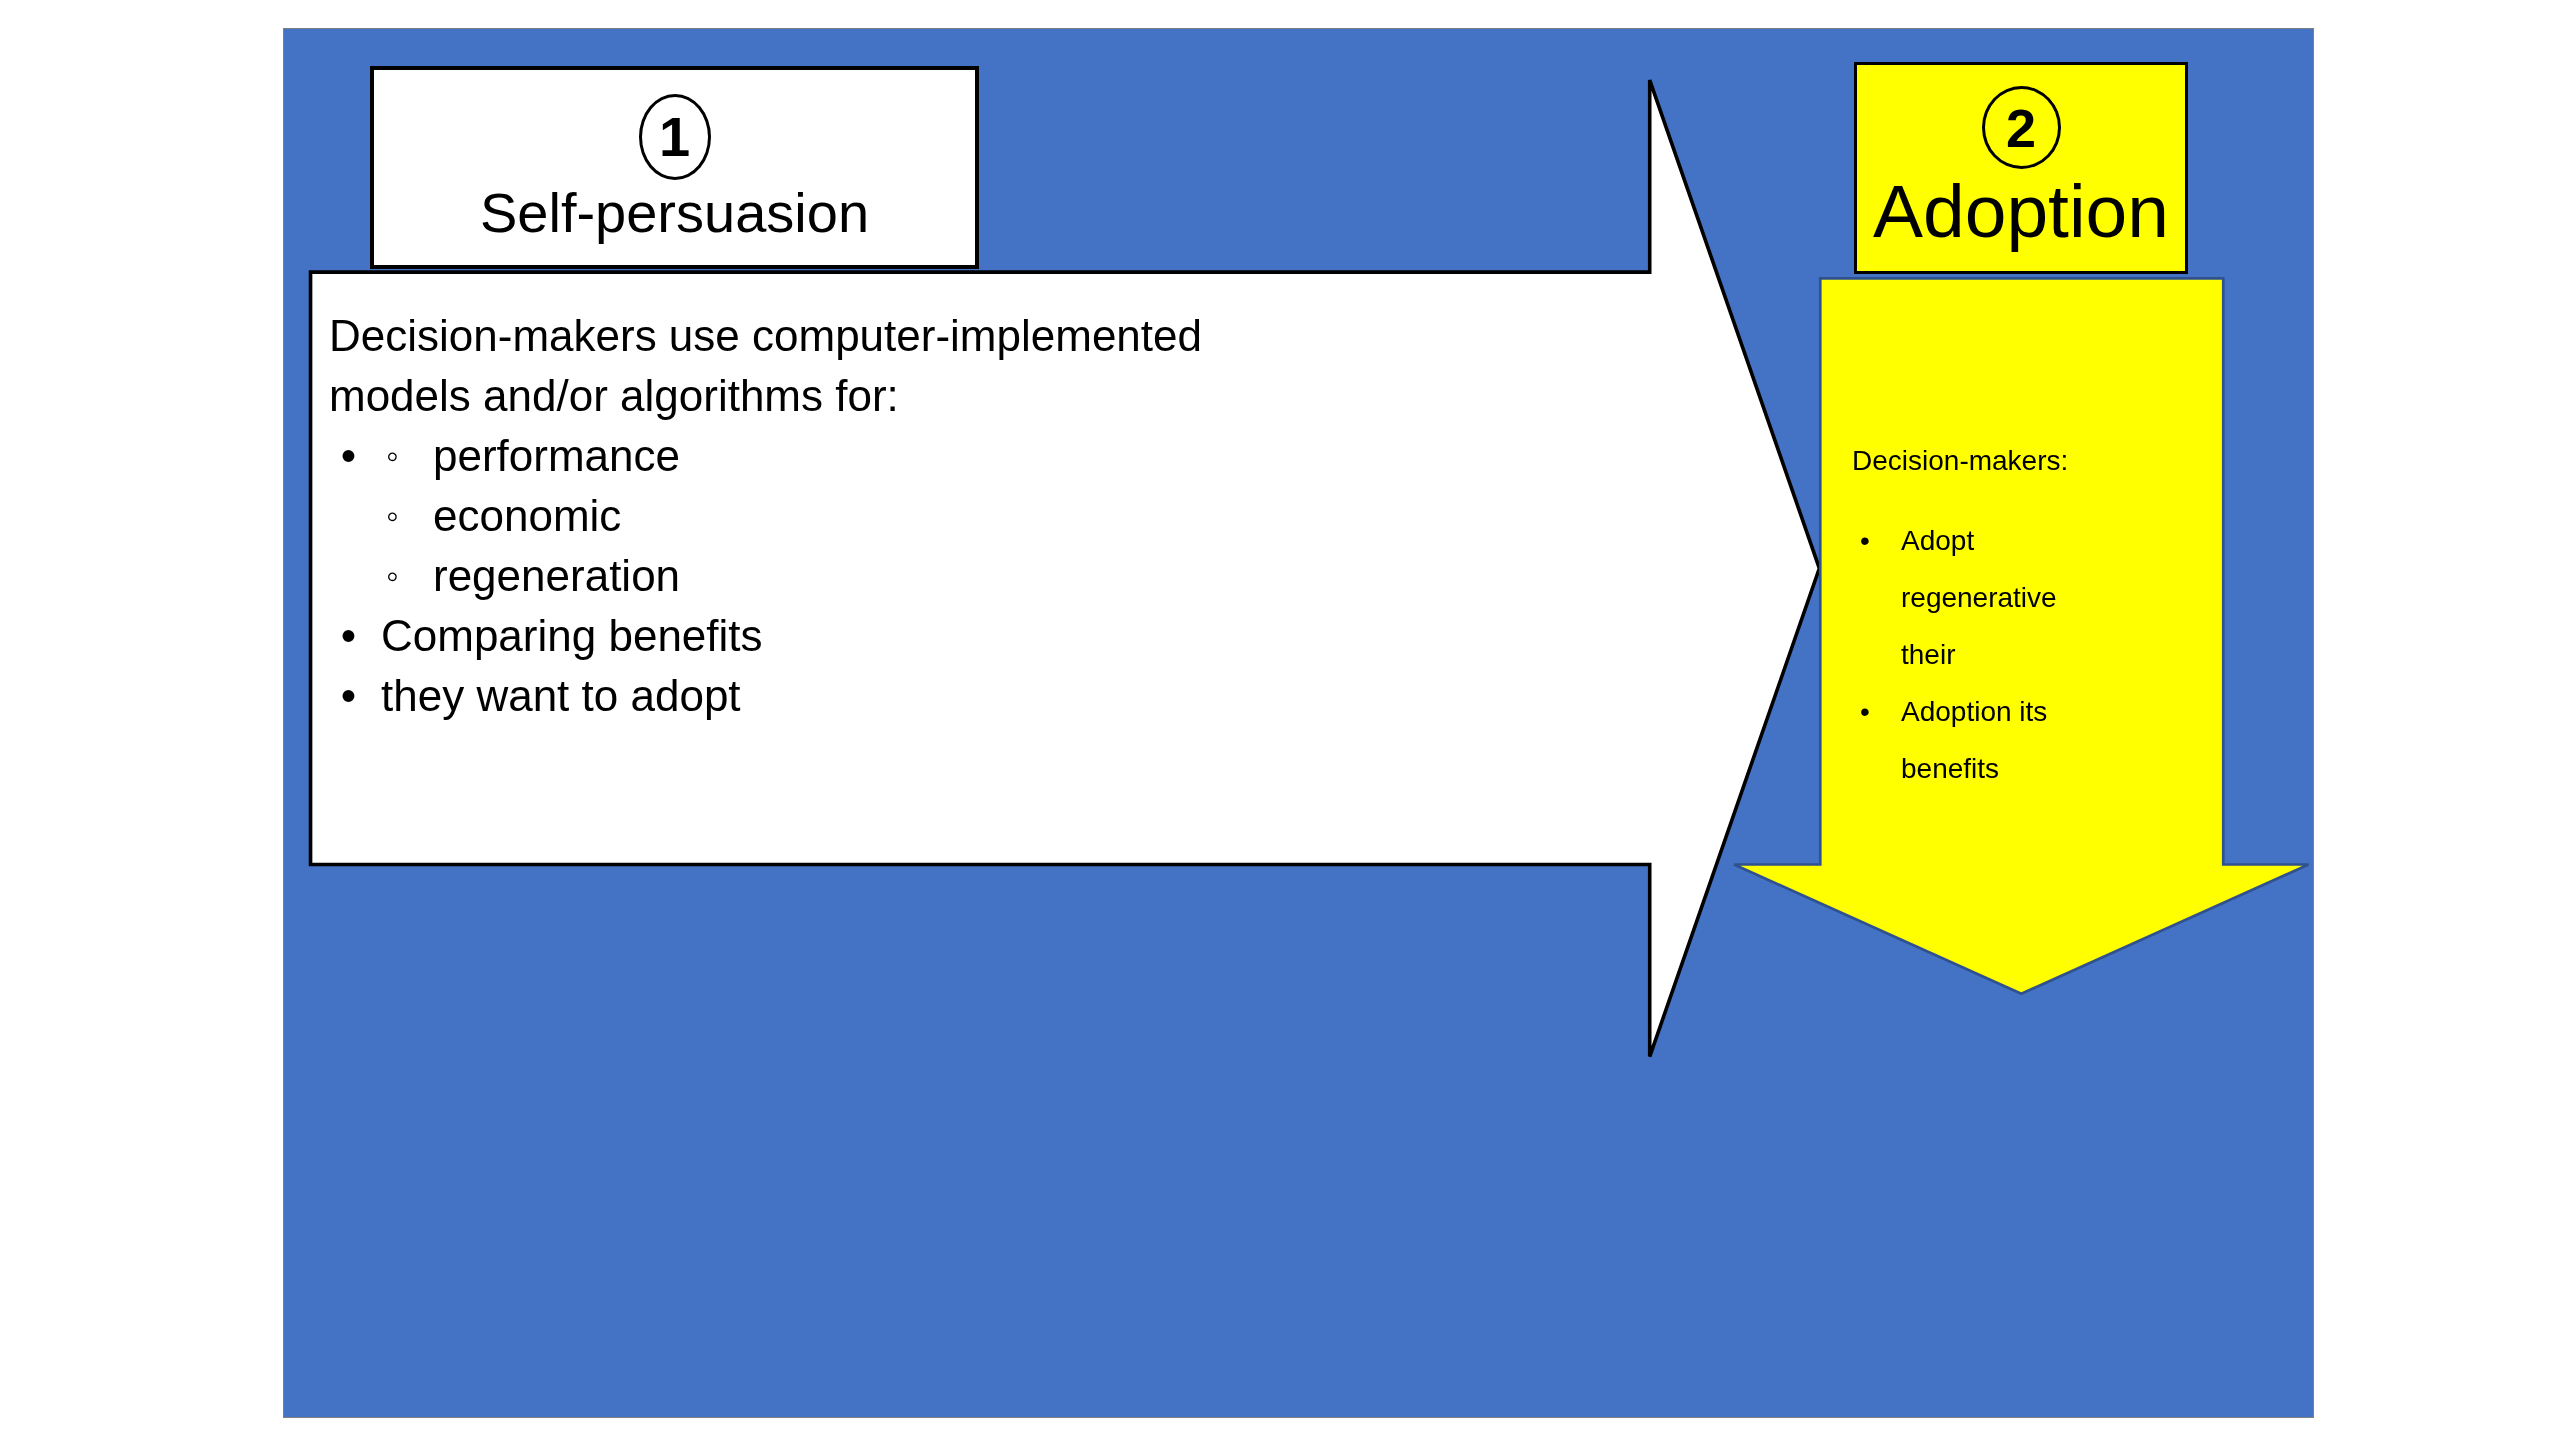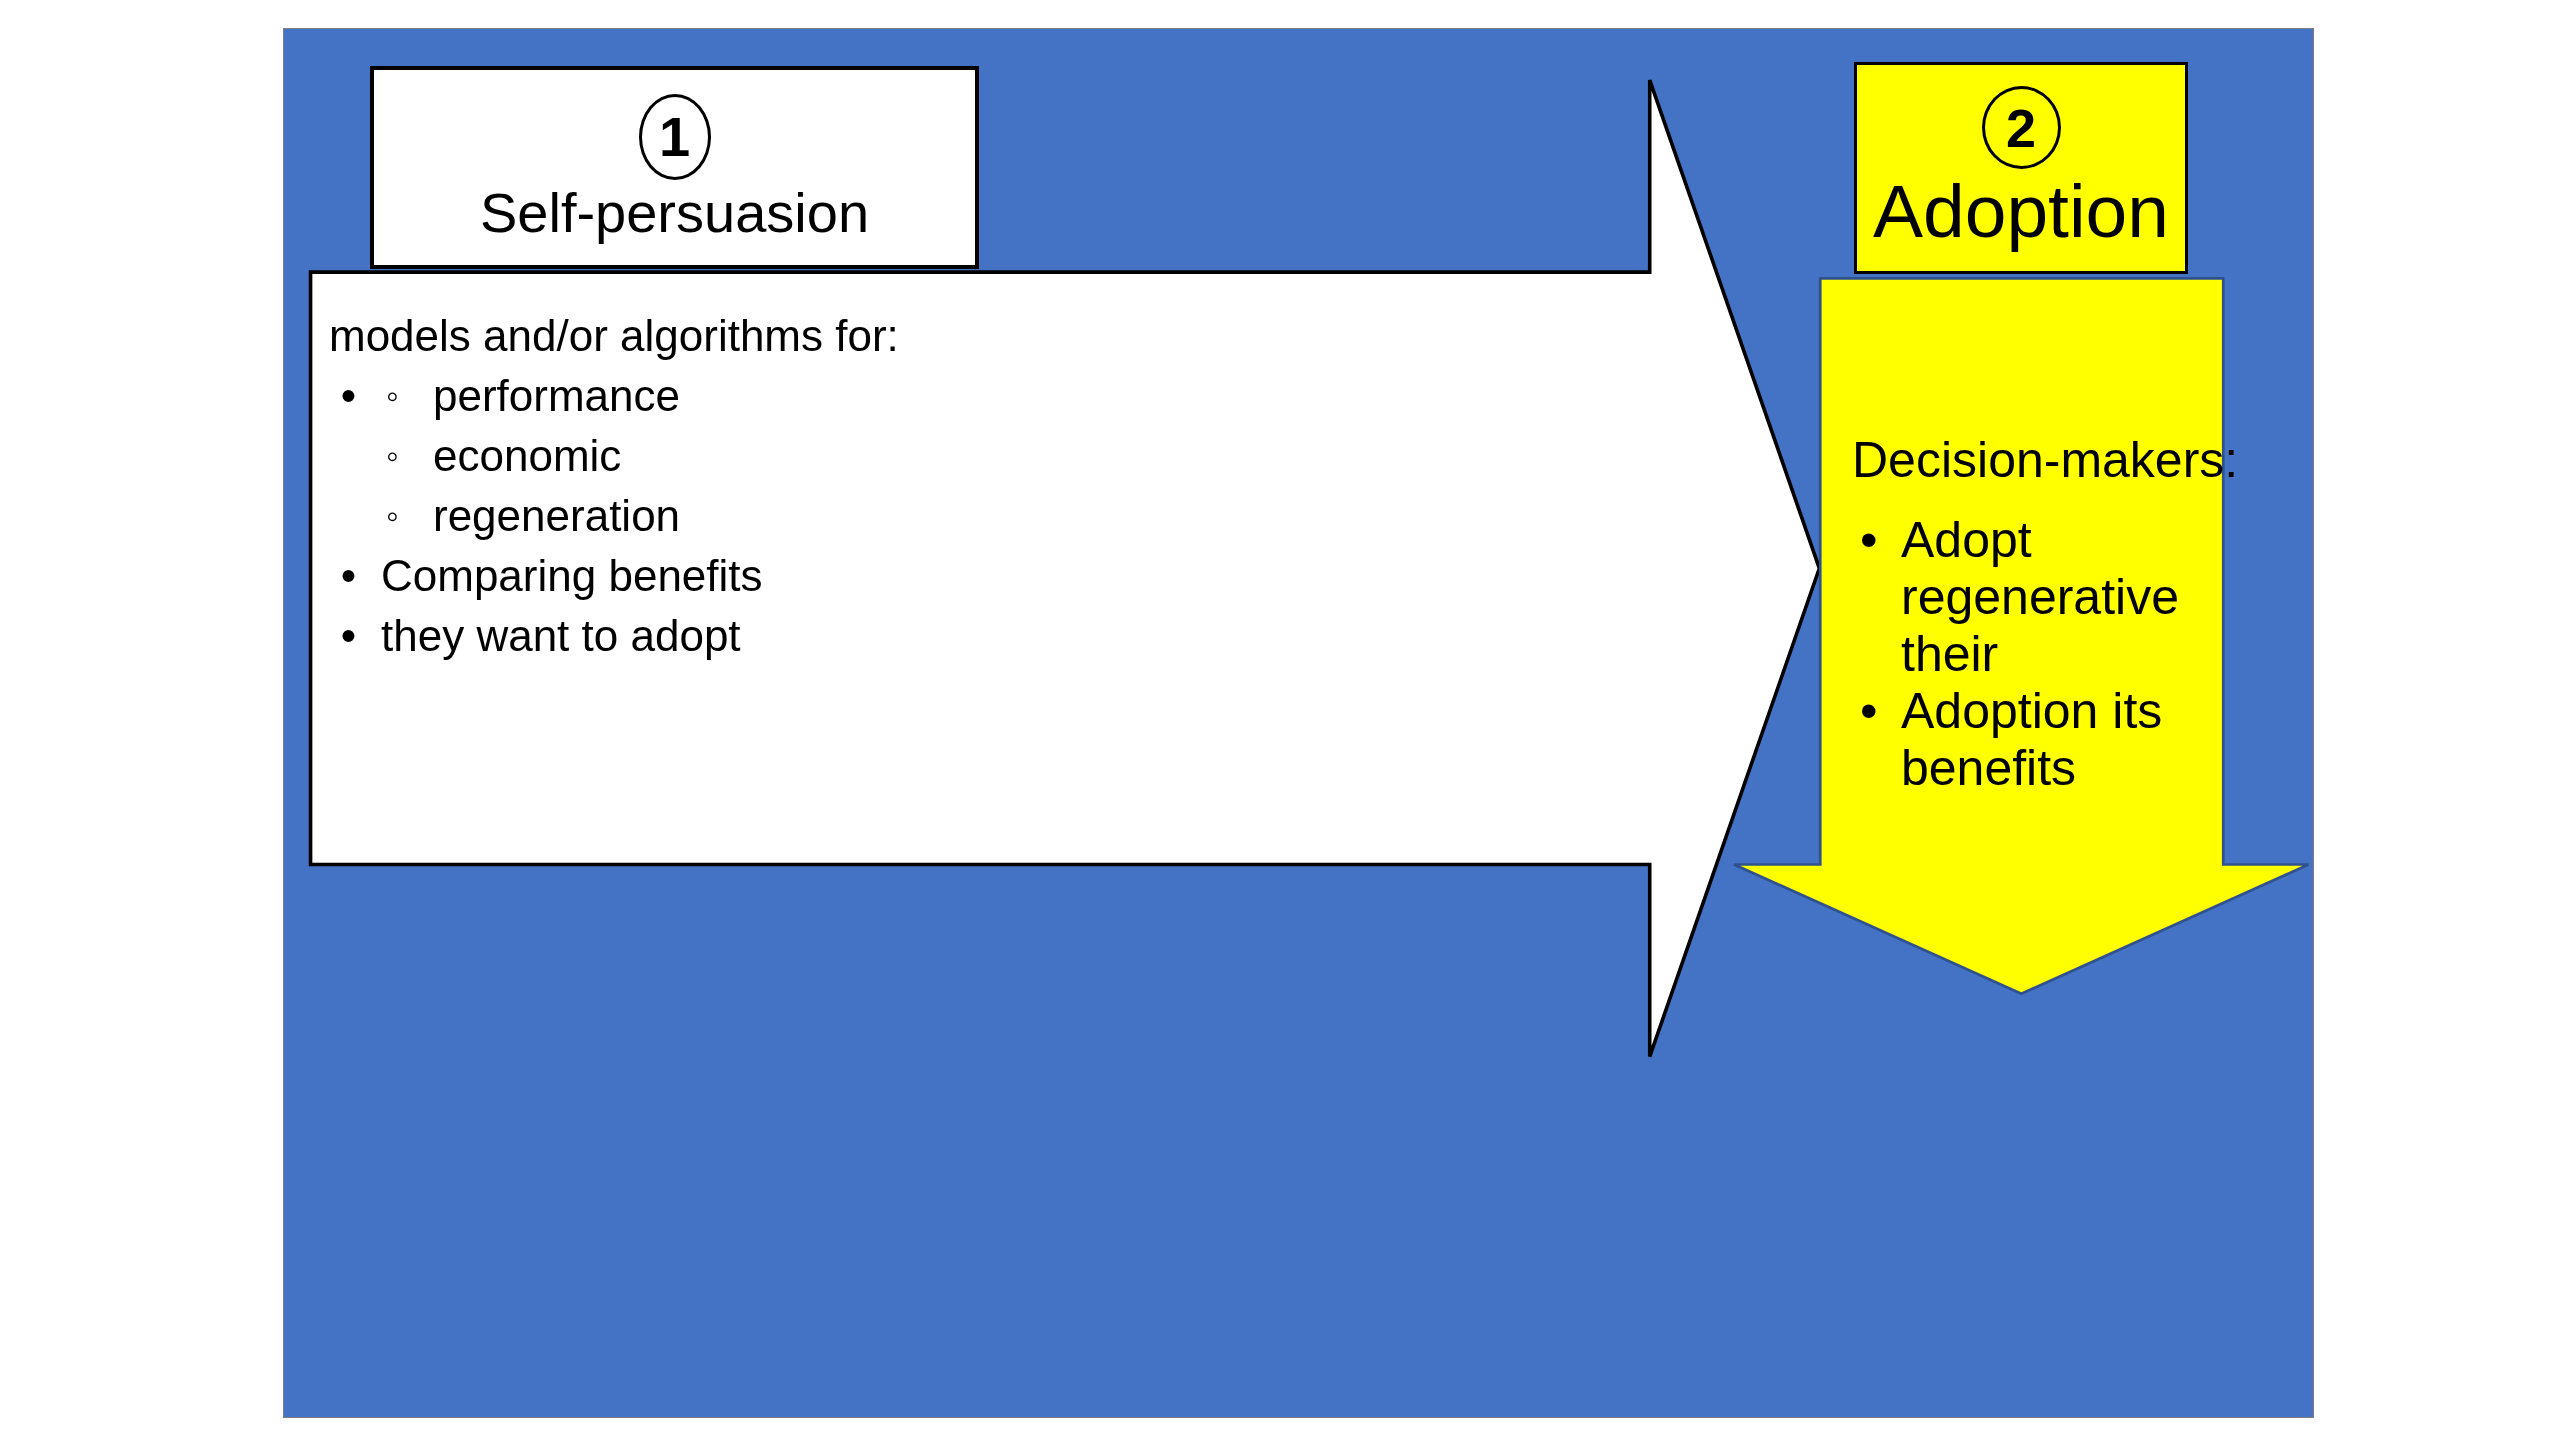--- a/index.html
+++ b/index.html
@@ -40,21 +40,21 @@
   .main-text .i1{padding-left:52px;}
   .main-text .i2{padding-left:104px;}
   .main-text .i3{padding-left:52px;}
   .mk{position:absolute;top:0;}
   .main-text .i1 > .mk{left:11.7px;}
   .main-text .i2 > .mk{left:57px;font-size:36px;}
 
   
   .adopt-text{
     position:absolute;left:1852px;top:432px;width:363px;z-index:2;
-    font-size:50px;line-height:57px;
+    font-size:28px;line-height:57px;
   }
   .adopt-text .ln{position:relative;white-space:nowrap;}
   .adopt-text .ln.first{margin-bottom:23px;}
   .adopt-text .i1{padding-left:49px;}
   .adopt-text .i3{padding-left:49px;}
   .adopt-text .i1 > .mk{left:8px;}
 </style>
 </head>
 <body>
 
@@ -76,20 +76,21 @@
   </div>
 
   <div class="step-box two">
     <div class="badge">
       <span>2</span>
     </div>
     <div class="step-title">Adoption</div>
   </div>
 
   <div class="main-text">
+    <div class="ln i0"><span class="mk"></span><span>Decision-makers use computer-implemented</span></div>
     <div class="ln i0"><span class="mk"></span><span>models and/or algorithms for:</span></div>
     <div class="ln i1"><span class="mk">•</span></div>
     <div class="ln i2"><span class="mk">◦</span><span>performance</span></div>
     <div class="ln i2"><span class="mk">◦</span><span>economic</span></div>
     <div class="ln i2"><span class="mk">◦</span><span>regeneration</span></div>
     <div class="ln i1"><span class="mk">•</span><span>Comparing benefits</span></div>
     <div class="ln i1"><span class="mk">•</span></div>
     <div class="ln i3"><span class="mk"></span><span>they want to adopt</span></div>
   </div>
 

